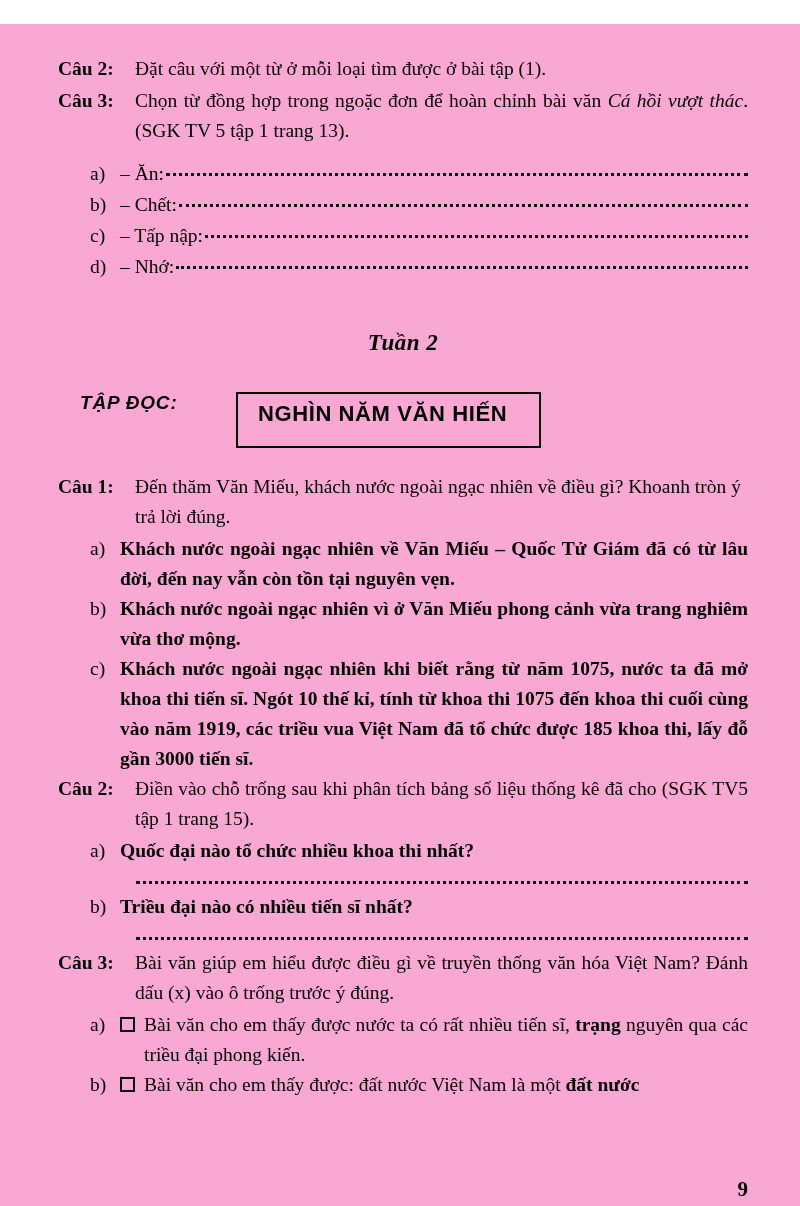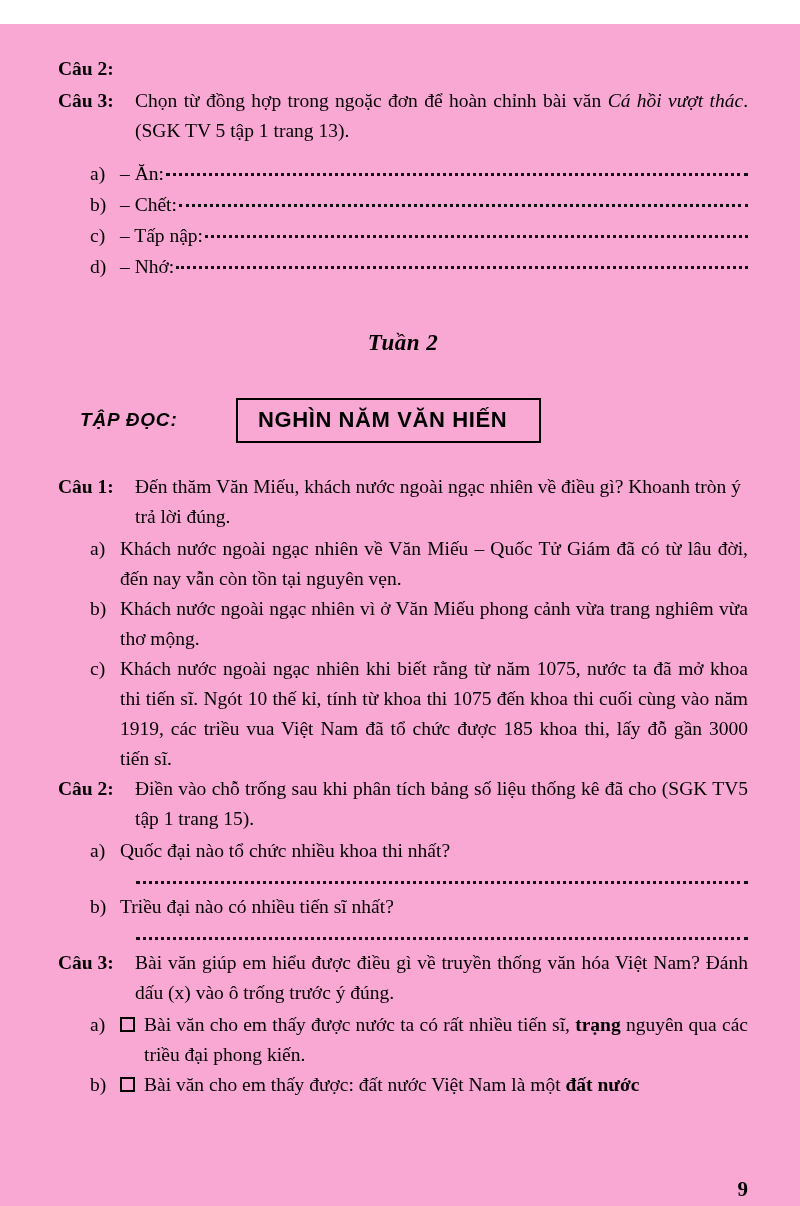--- a/index.html
+++ b/index.html
@@ -58,20 +58,21 @@
     margin-left: 32px;
   }
   .sub .marker {
     flex: 0 0 auto;
     width: 30px;
     white-space: nowrap;
   }
   .sub .subtext {
     flex: 1 1 auto;
     text-align: justify;
+    font-weight: bold;
   }
   .sub .subtext.nojust { text-align: left; }
 
   
   .fillrow {
     display: flex;
     align-items: baseline;
     font-size: 19.5px;
     line-height: 31px;
     margin-left: 32px;
@@ -119,21 +120,20 @@
     font-weight: bold;
     font-style: italic;
     font-size: 23px;
     margin-top: 48px;
     letter-spacing: 0.5px;
   }
 
   
   .lessonrow {
     display: flex;
-    align-items: center;
     margin-top: 36px;
     margin-bottom: 6px;
     height: 56px;
   }
   .lessonkind {
     flex: 0 0 auto;
     width: 178px;
     padding-left: 22px;
     box-sizing: border-box;
     font-family: "Liberation Sans", "DejaVu Sans", sans-serif;
@@ -191,20 +191,21 @@
   }
 </style>
 </head>
 <body>
 
 <div class="page">
   <div class="content">
 
     <div class="qblock">
       <div class="qlabel">Câu 2:</div>
+      <div class="qbody nojust">Đặt câu với một từ ở mỗi loại tìm được ở bài tập (1).</div>
     </div>
 
     <div class="qblock">
       <div class="qlabel">Câu 3:</div>
       <div class="qbody"><span>Chọn từ đồng hợp trong ngoặc đơn để hoàn chỉnh bài văn </span><span class="i">Cá hồi vượt thác</span><span>. (SGK TV 5 tập 1 trang 13).</span></div>
     </div>
 
 
     <div class="spacer-sm"></div>
 

